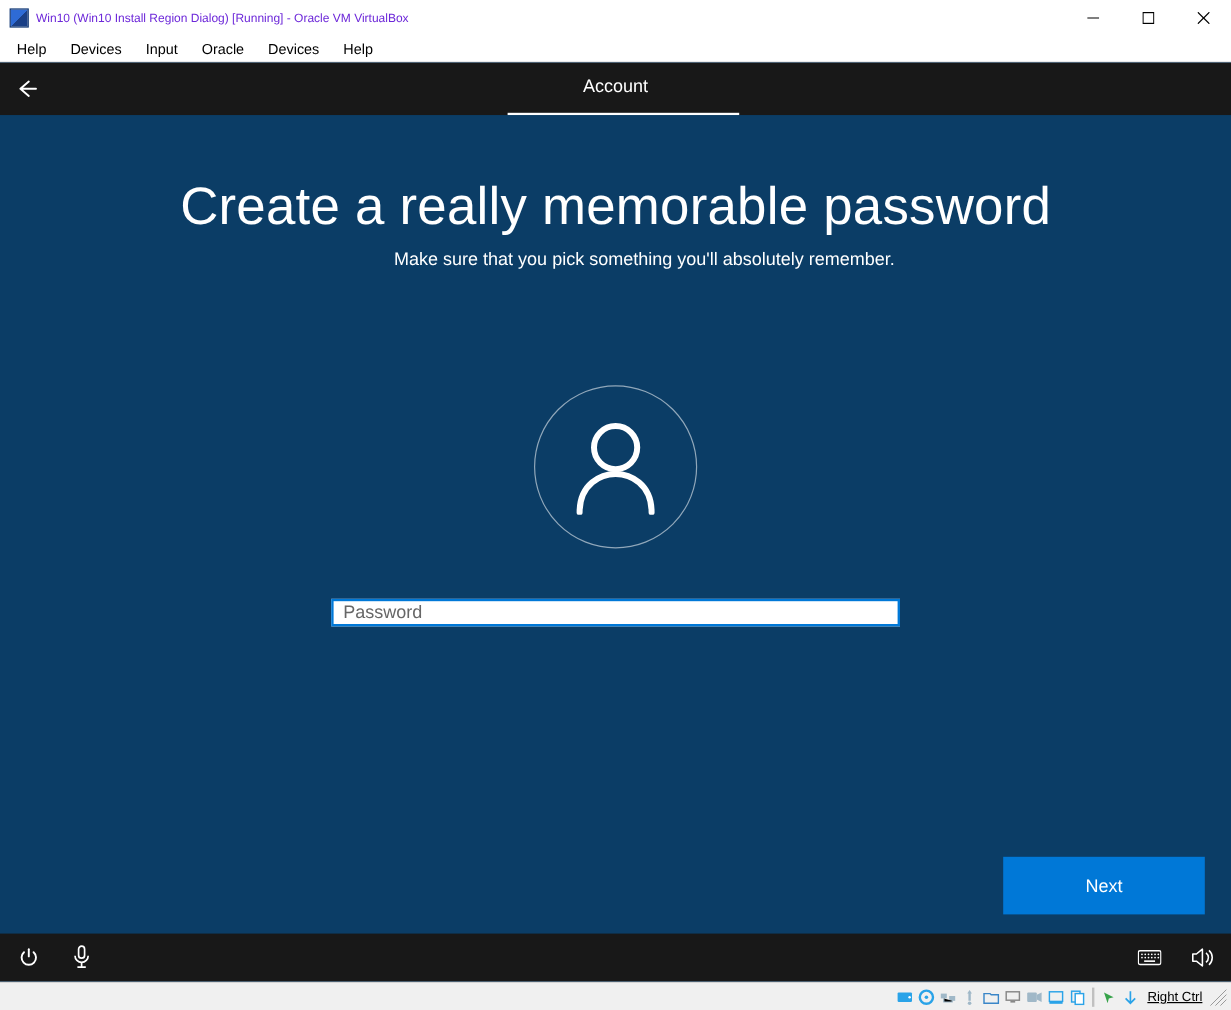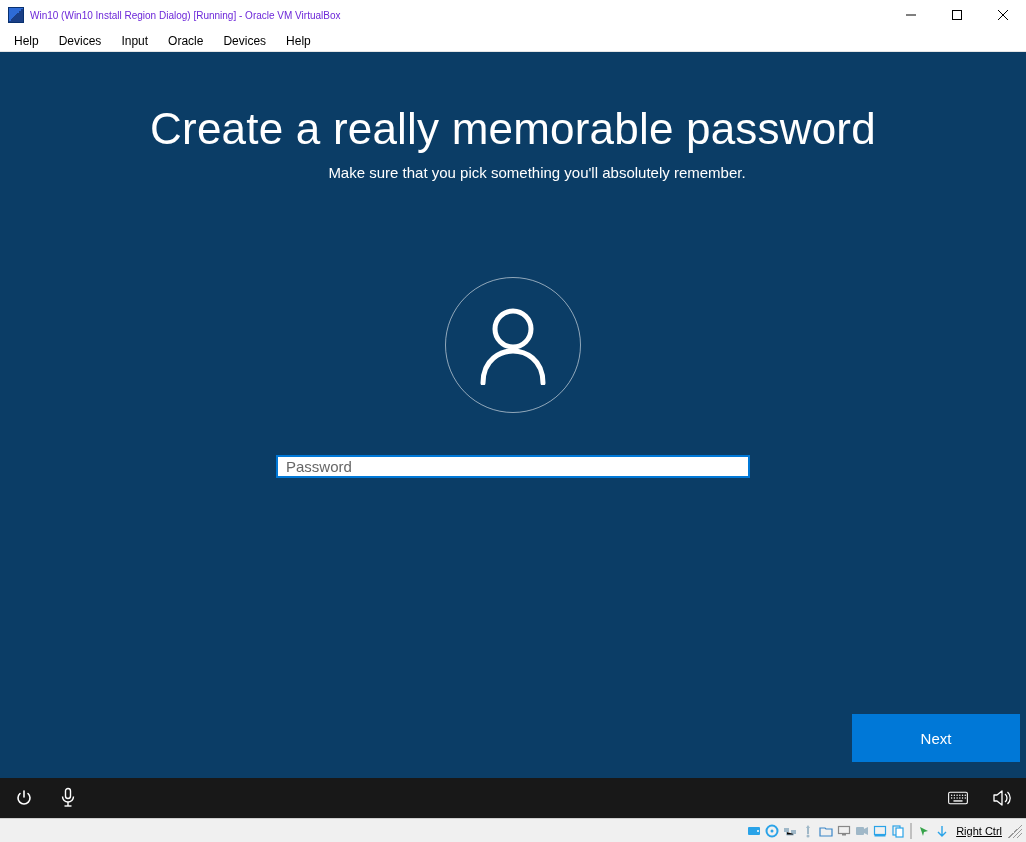--- a/index.html
+++ b/index.html
@@ -114,21 +114,21 @@
       background:#fff;
       font-size: 15px;
       padding: 0 8px;
       outline: none;
       color:#000;
     }
     .pw-input::placeholder { color:#666; }
 
     .oobe-next-area {
       position: absolute;
-      right: 6px;
+      right: 22px;
       bottom: 56px;
     }
     .btn-next {
       width: 168px; height: 48px;
       background:#0078d7;
       color:#fff;
       border:none;
       font-size:15px;
       cursor:pointer;
     }
@@ -200,20 +200,31 @@
   <div class="item">Help</div>
   <div class="item">Devices</div>
   <div class="item">Input</div>
   <div class="item">Oracle</div>
   <div class="item">Devices</div>
   <div class="item">Help</div>
 </div>
 
 <div class="guest">
 
+  <div class="oobe-header">
+    <div class="back">
+      <svg width="20" height="20" viewBox="0 0 20 20" fill="none">
+        <path d="M12 4 L5 10 L12 16 M5 10 H18" stroke="#fff" stroke-width="1.6" stroke-linecap="round" stroke-linejoin="round"></path>
+      </svg>
+    </div>
+    <div class="tab">
+      <div class="lbl">Account</div>
+      <div class="underline"></div>
+    </div>
+  </div>
 
   <div class="oobe-body">
     <div class="heading">Create a really memorable password</div>
     <div class="sub">Make sure that you pick something you'll absolutely remember.</div>
 
     <div class="avatar-ring">
       <span>
         <svg width="72" height="80" viewBox="0 0 72 80" fill="none">
           <circle cx="36" cy="24" r="18" stroke="#fff" stroke-width="5"></circle>
           <path d="M6 78 C6 54 24 46 36 46 C48 46 66 54 66 78" stroke="#fff" stroke-width="5" stroke-linecap="round"></path>

